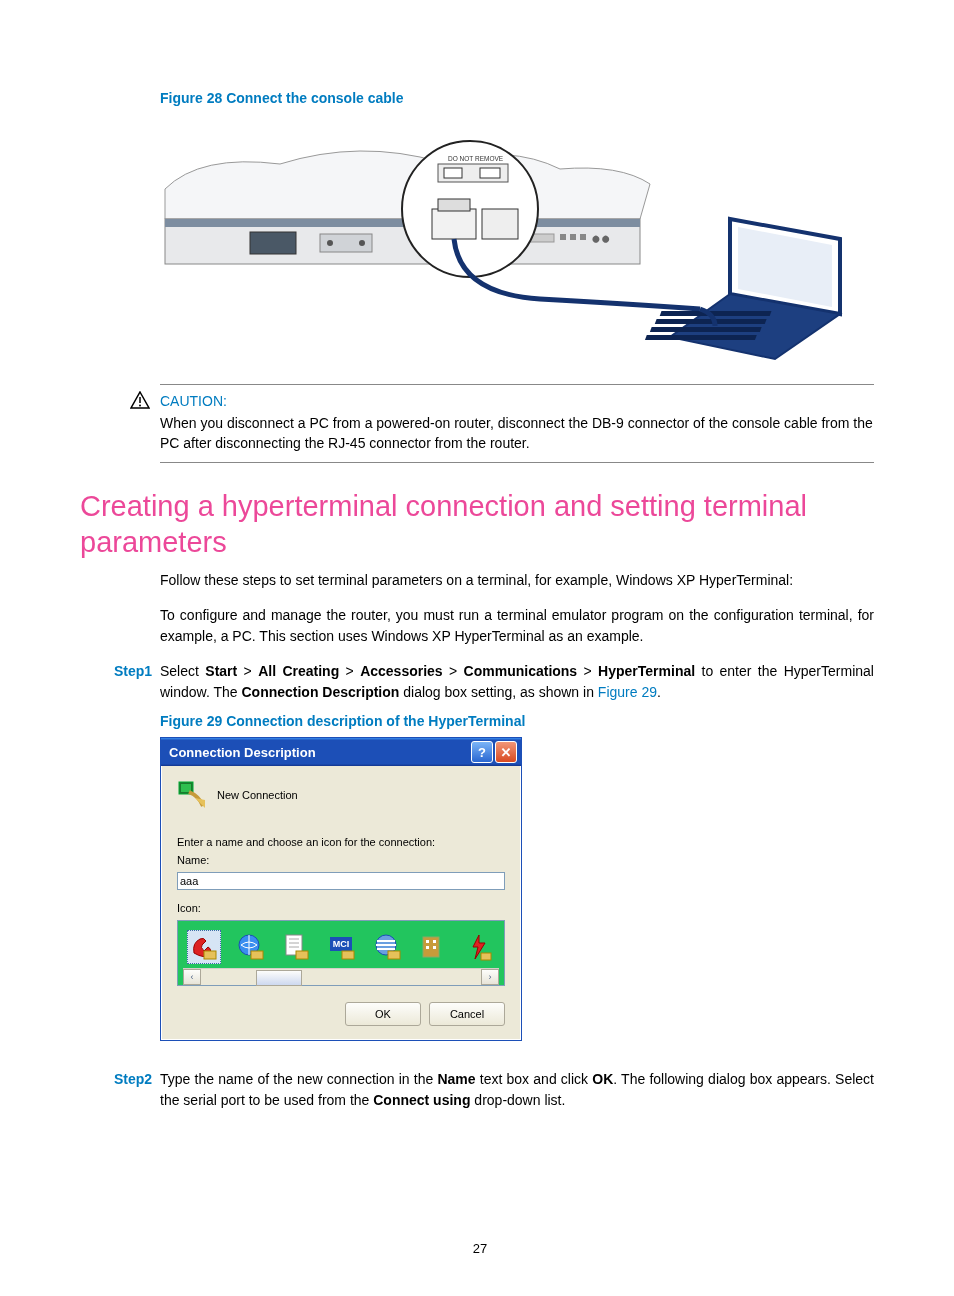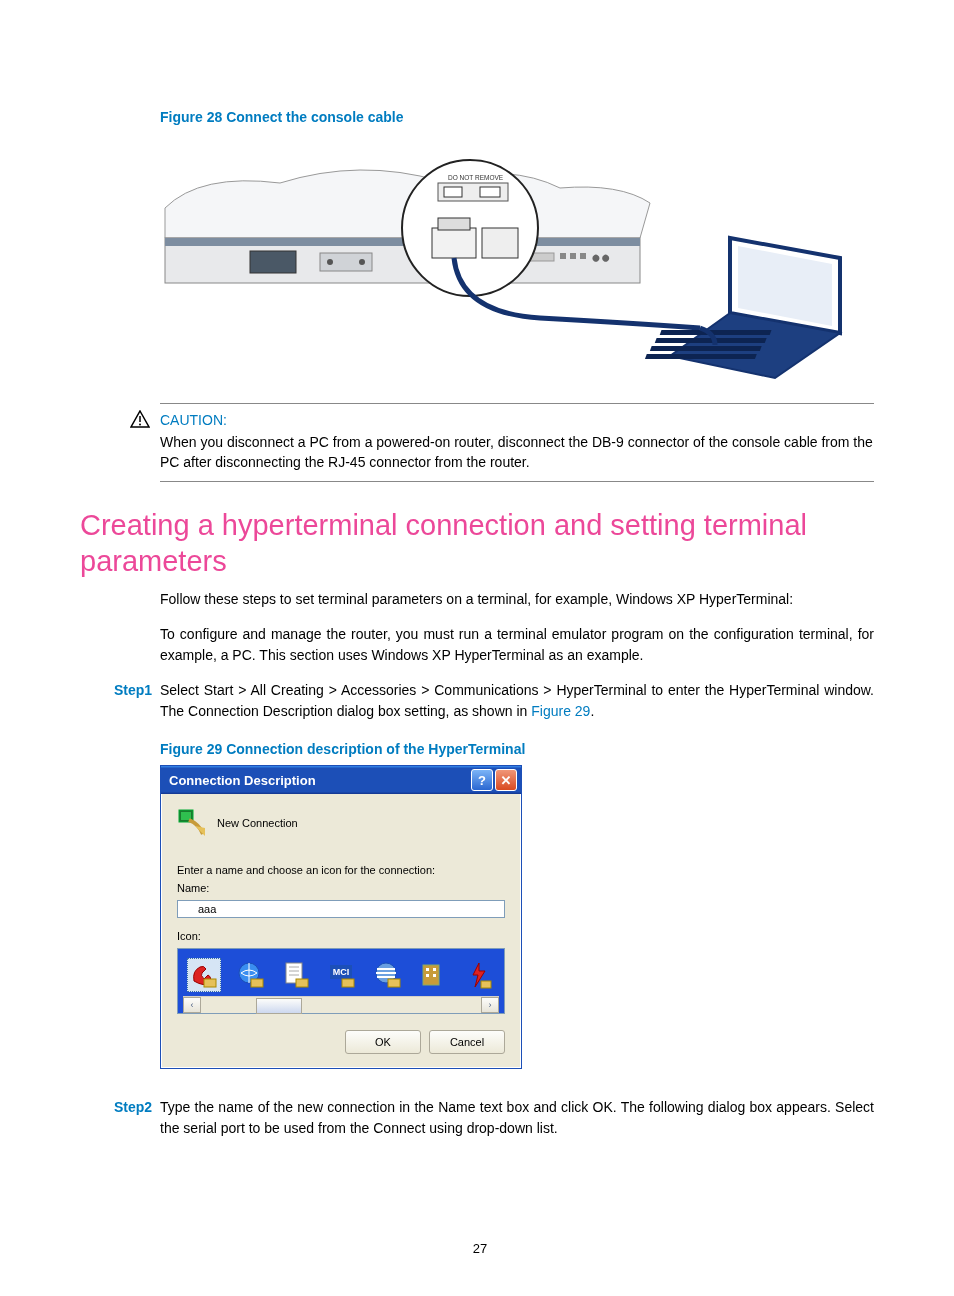--- a/index.html
+++ b/index.html
@@ -17,21 +17,20 @@
     padding: 90px 80px 40px 80px;
   }
   .content {
     margin-left: 80px;
   }
   .fig-caption {
     color: #007cc0;
     font-weight: bold;
     font-size: 14px;
     margin-bottom: 8px;
-    margin-top: 19px;
   }
   .fig28-img {
     width: 700px;
     height: 250px;
     margin: 8px 0 20px 0;
     position: relative;
   }
   .caution-block {
     border-top: 1px solid #888;
     border-bottom: 1px solid #888;
@@ -78,21 +77,21 @@
     position: absolute;
     left: -46px;
     top: 0;
     font-size: 14px;
     font-weight: bold;
     color: #007cc0;
   }
   .link {
     color: #007cc0;
   }
-  b { font-weight: normal; }
+  b { font-weight: bold; }
 
   
   .xp-dialog {
     width: 360px;
     border: 1px solid #1c4fb7;
     font-family: Tahoma, Arial, sans-serif;
     font-size: 11px;
     color: #000;
     background: #ece9d8;
     margin-bottom: 28px;
@@ -137,28 +136,28 @@
     height: 30px;
   }
   .xp-label {
     margin-bottom: 6px;
   }
   .xp-input {
     width: 100%;
     box-sizing: border-box;
     border: 1px solid #7f9db9;
     background: #fff;
-    padding: 2px 20px;
+    padding: 2px 2px;
     font-family: Tahoma, Arial, sans-serif;
     font-size: 11px;
     margin-bottom: 12px;
   }
   .xp-icons-box {
     border: 1px solid #7f9db9;
-    background: #1d4ed8;
+    background: #22c55e;
     padding: 5px 5px 0 5px;
     margin-bottom: 16px;
   }
   .xp-icons-row {
     display: flex;
     gap: 14px;
     padding: 2px 4px;
     align-items: center;
     height: 38px;
   }

